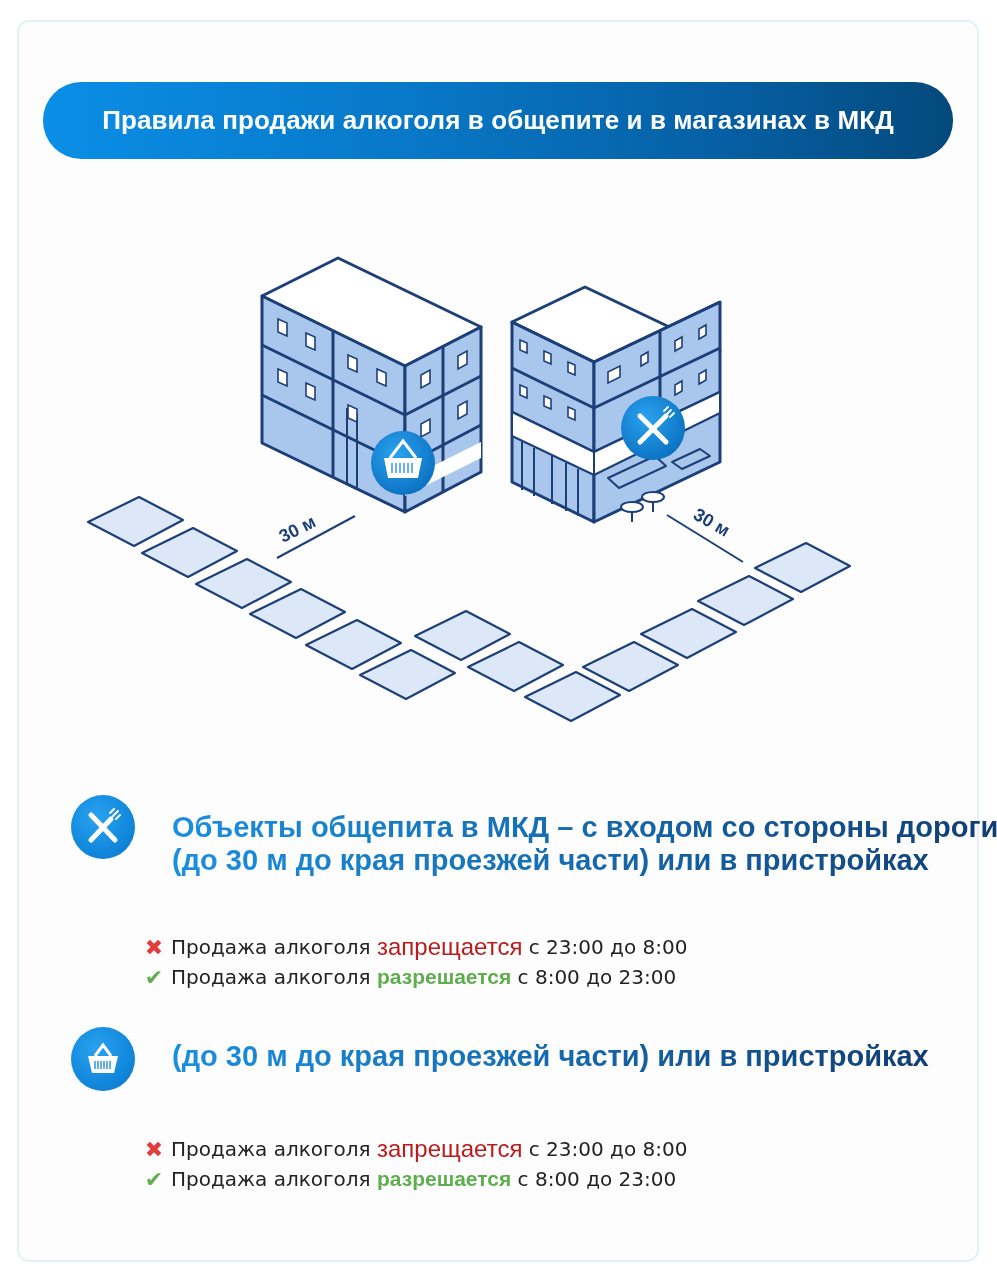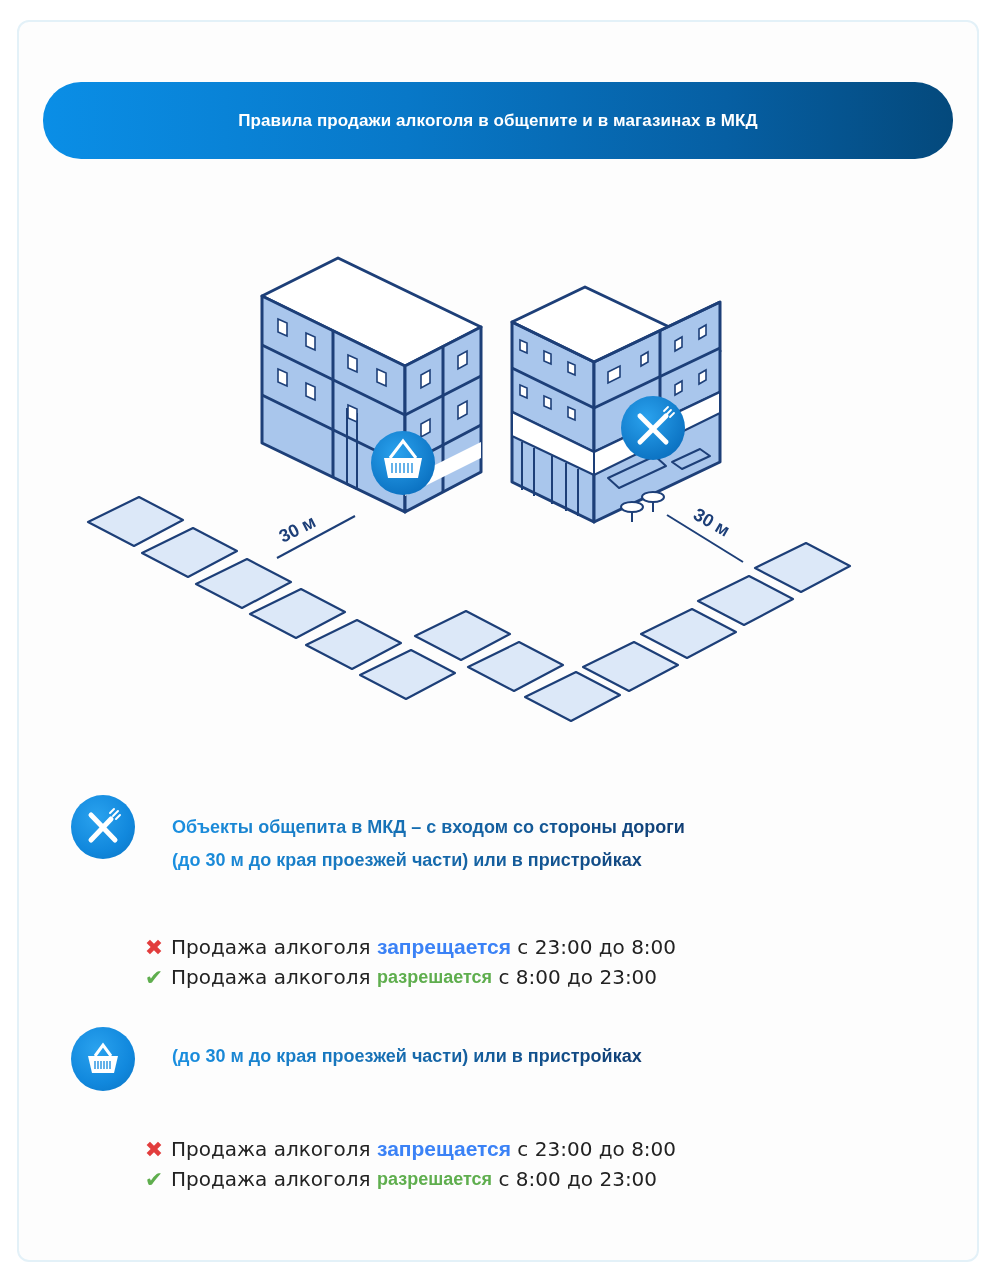--- a/index.html
+++ b/index.html
@@ -1,28 +1,28 @@
 <!DOCTYPE html>
 <html><head>
 <meta charset="utf-8">
 <style>
   html,body{margin:0;padding:0;}
   body{width:997px;height:1280px;background:#ffffff;position:relative;overflow:hidden;font-family:"DejaVu Sans","Liberation Sans",sans-serif;}
   .card{position:absolute;left:17px;top:20px;width:962px;height:1242px;border:2px solid #e3f1f8;border-radius:12px;background:#fdfdfd;box-sizing:border-box;}
   .title-bar{position:absolute;left:43px;top:82px;width:910px;height:77px;border-radius:38px;background:linear-gradient(90deg,#0a8ee6 0%,#0878c8 40%,#065fa3 75%,#04497c 100%);display:flex;align-items:center;justify-content:center;}
-  .title-text{color:#fff;font-family:"Liberation Sans",sans-serif;font-weight:bold;font-size:17px;letter-spacing:0.1px;}
+  .title-text{color:#fff;font-family:"Liberation Sans",sans-serif;font-weight:bold;font-size:26px;letter-spacing:0.1px;}
   .illustration{position:absolute;left:0;top:230px;width:997px;height:520px;}
   .section-icon{position:absolute;width:64px;height:64px;border-radius:50%;background:radial-gradient(circle at 40% 35%,#2aa2ee 0%,#1188dd 60%,#0a73c2 100%);display:flex;align-items:center;justify-content:center;}
-  .section-heading{position:absolute;left:172px;font-family:"Liberation Sans",sans-serif;font-weight:bold;font-size:18px;line-height:33px;background:linear-gradient(90deg,#1a8fe0 0%,#166fb3 45%,#103d73 100%);-webkit-background-clip:text;background-clip:text;color:transparent;white-space:nowrap;}
+  .section-heading{position:absolute;left:172px;font-family:"Liberation Sans",sans-serif;font-weight:bold;font-size:29px;line-height:33px;background:linear-gradient(90deg,#1a8fe0 0%,#166fb3 45%,#103d73 100%);-webkit-background-clip:text;background-clip:text;color:transparent;white-space:nowrap;}
   .rule{position:absolute;left:143px;font-family:"DejaVu Sans",sans-serif;font-size:20px;color:#222;white-space:nowrap;display:flex;align-items:center;height:30px;}
   .rule .mark{width:22px;display:inline-flex;justify-content:center;margin-right:6px;font-weight:bold;font-size:22px;}
   .mark.x{color:#e23d3d;}
   .mark.ok{color:#5fae4e;}
-  .kw-red{color:#3b82f6;font-weight:bold;font-family:"Liberation Sans",sans-serif;font-size:21px;}
-  .kw-green{color:#5fae4e;font-weight:bold;font-family:"Liberation Sans",sans-serif;font-size:18px;}
+  .kw-red{color:#b91c1c;font-weight:normal;font-family:"Liberation Sans",sans-serif;font-size:24px;}
+  .kw-green{color:#5fae4e;font-weight:bold;font-family:"Liberation Sans",sans-serif;font-size:21px;}
   .sp{white-space:pre;}
 </style>
 </head>
 <body>
 
 <div class="card"></div>
 
 <div class="title-bar">
   <span class="title-text">Правила продажи алкоголя в общепите и в магазинах в МКД</span>
 </div>

